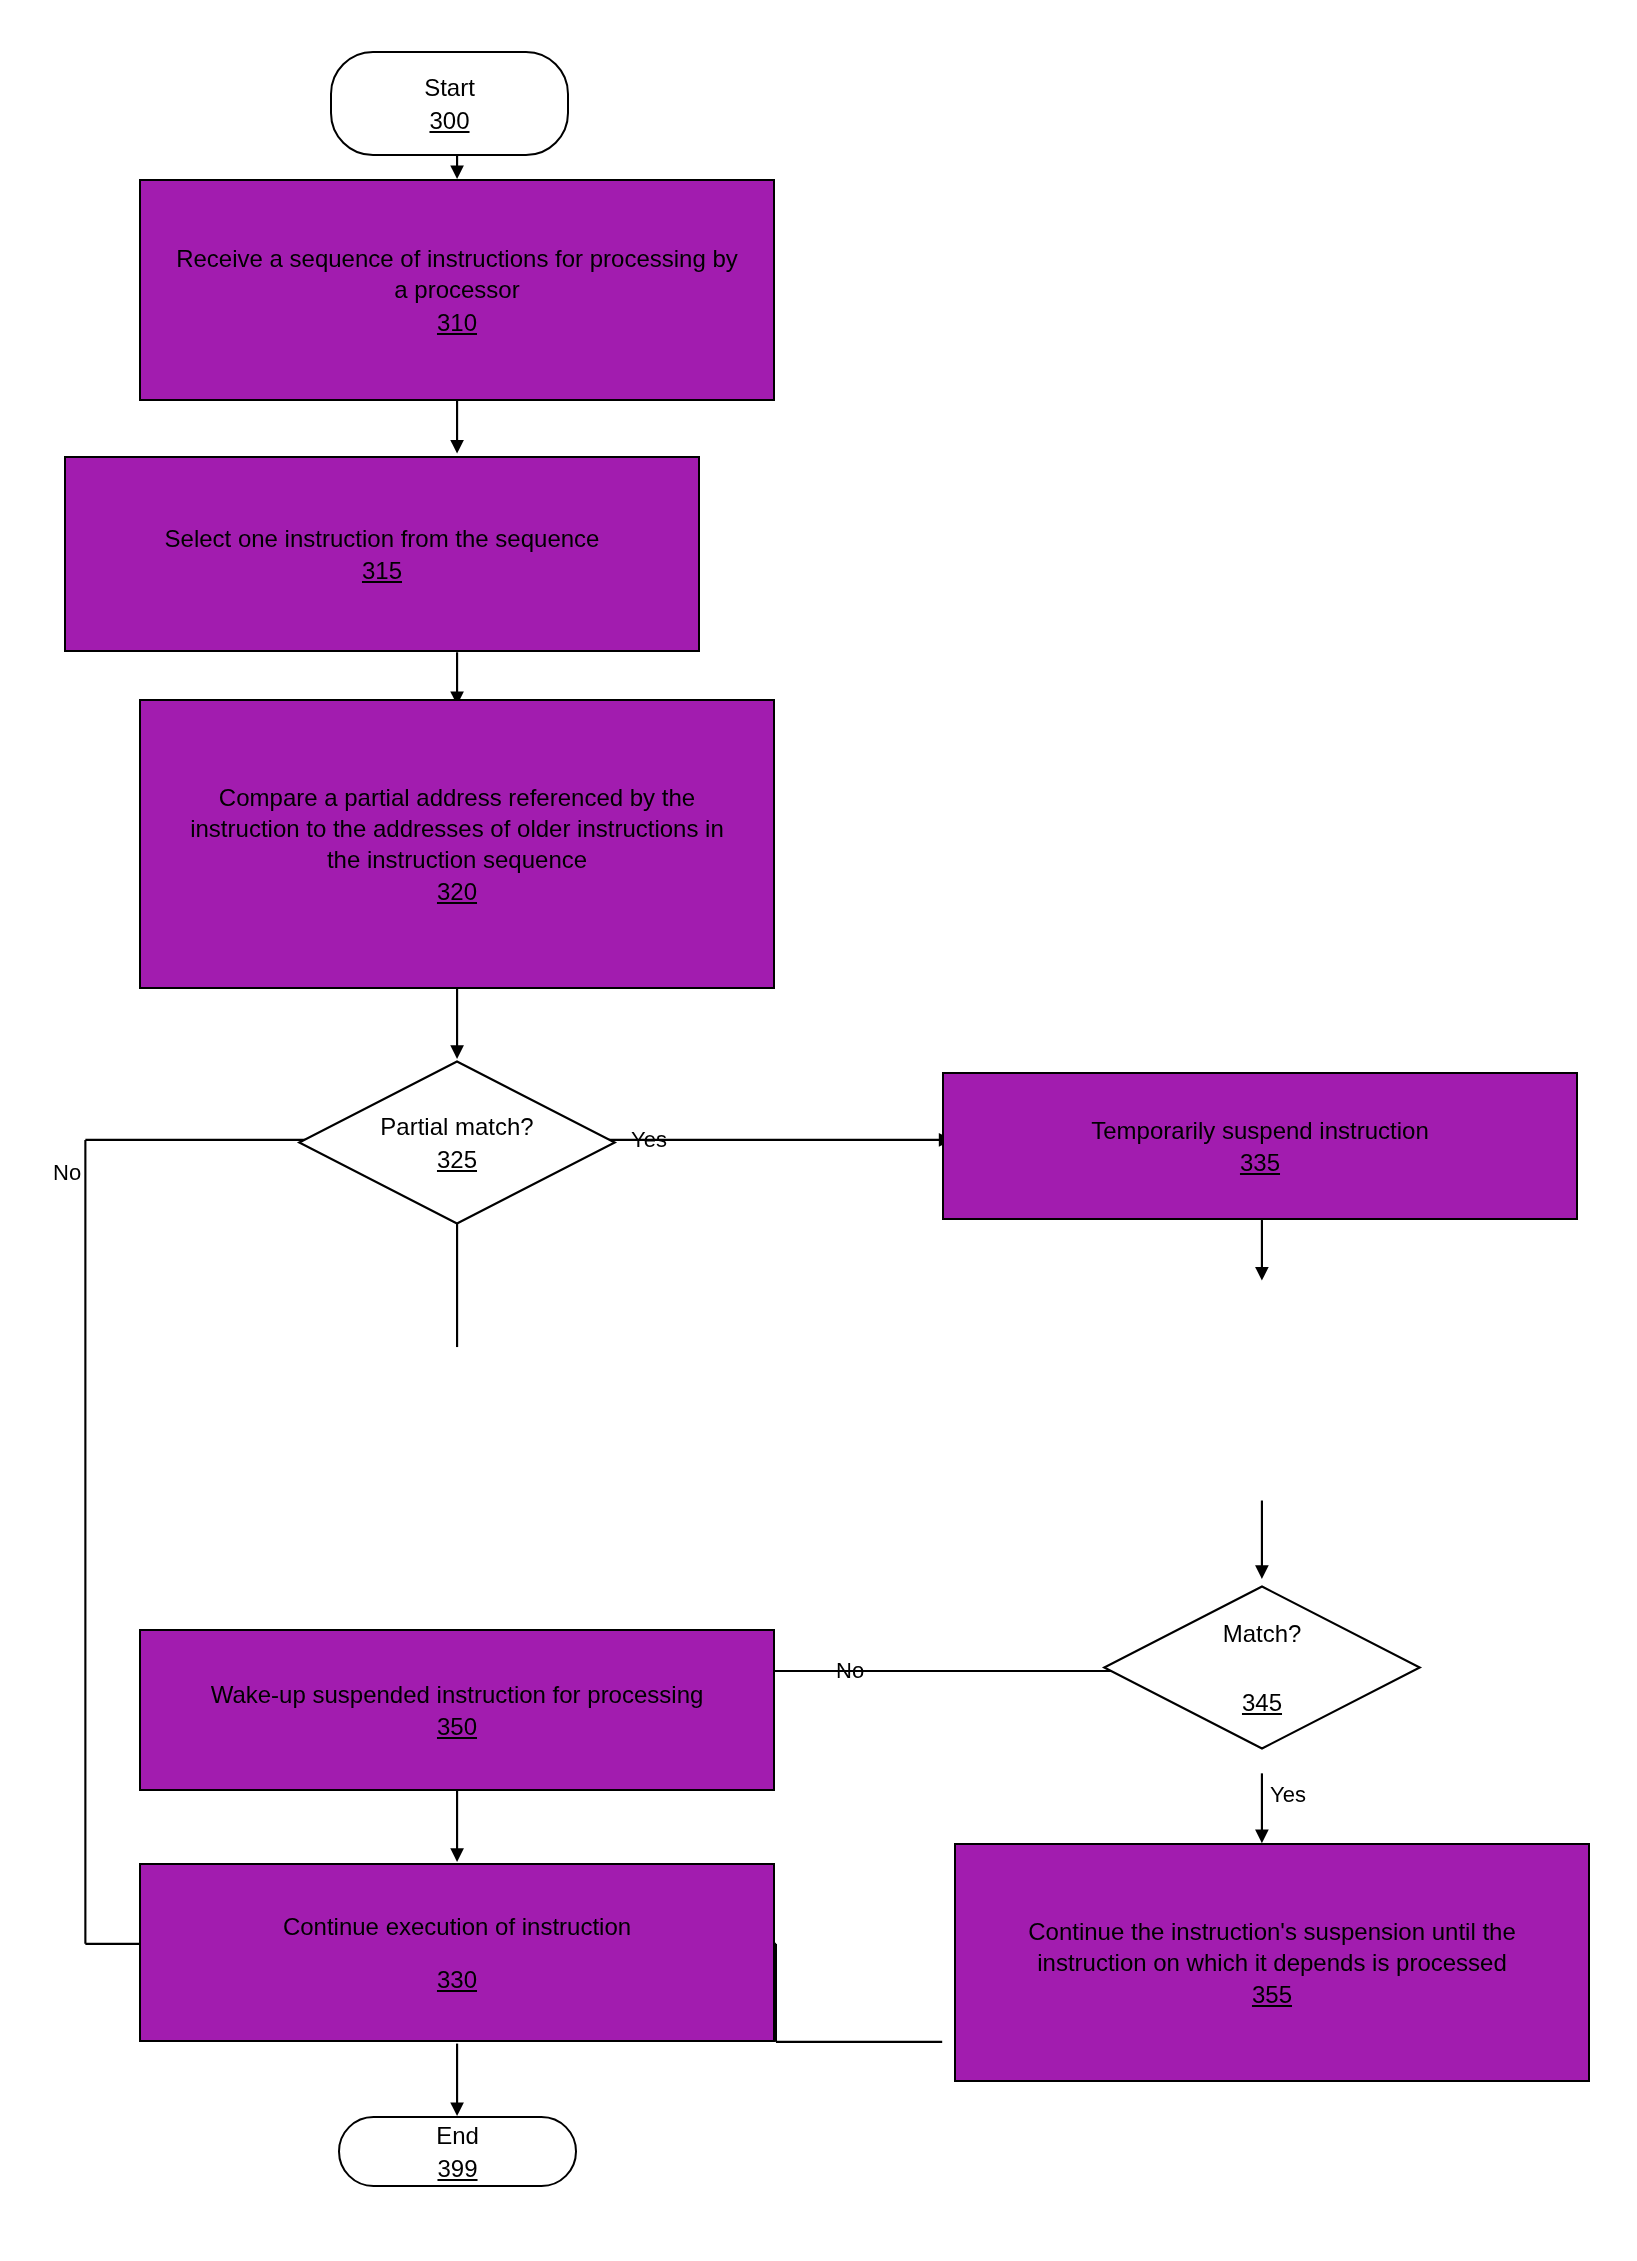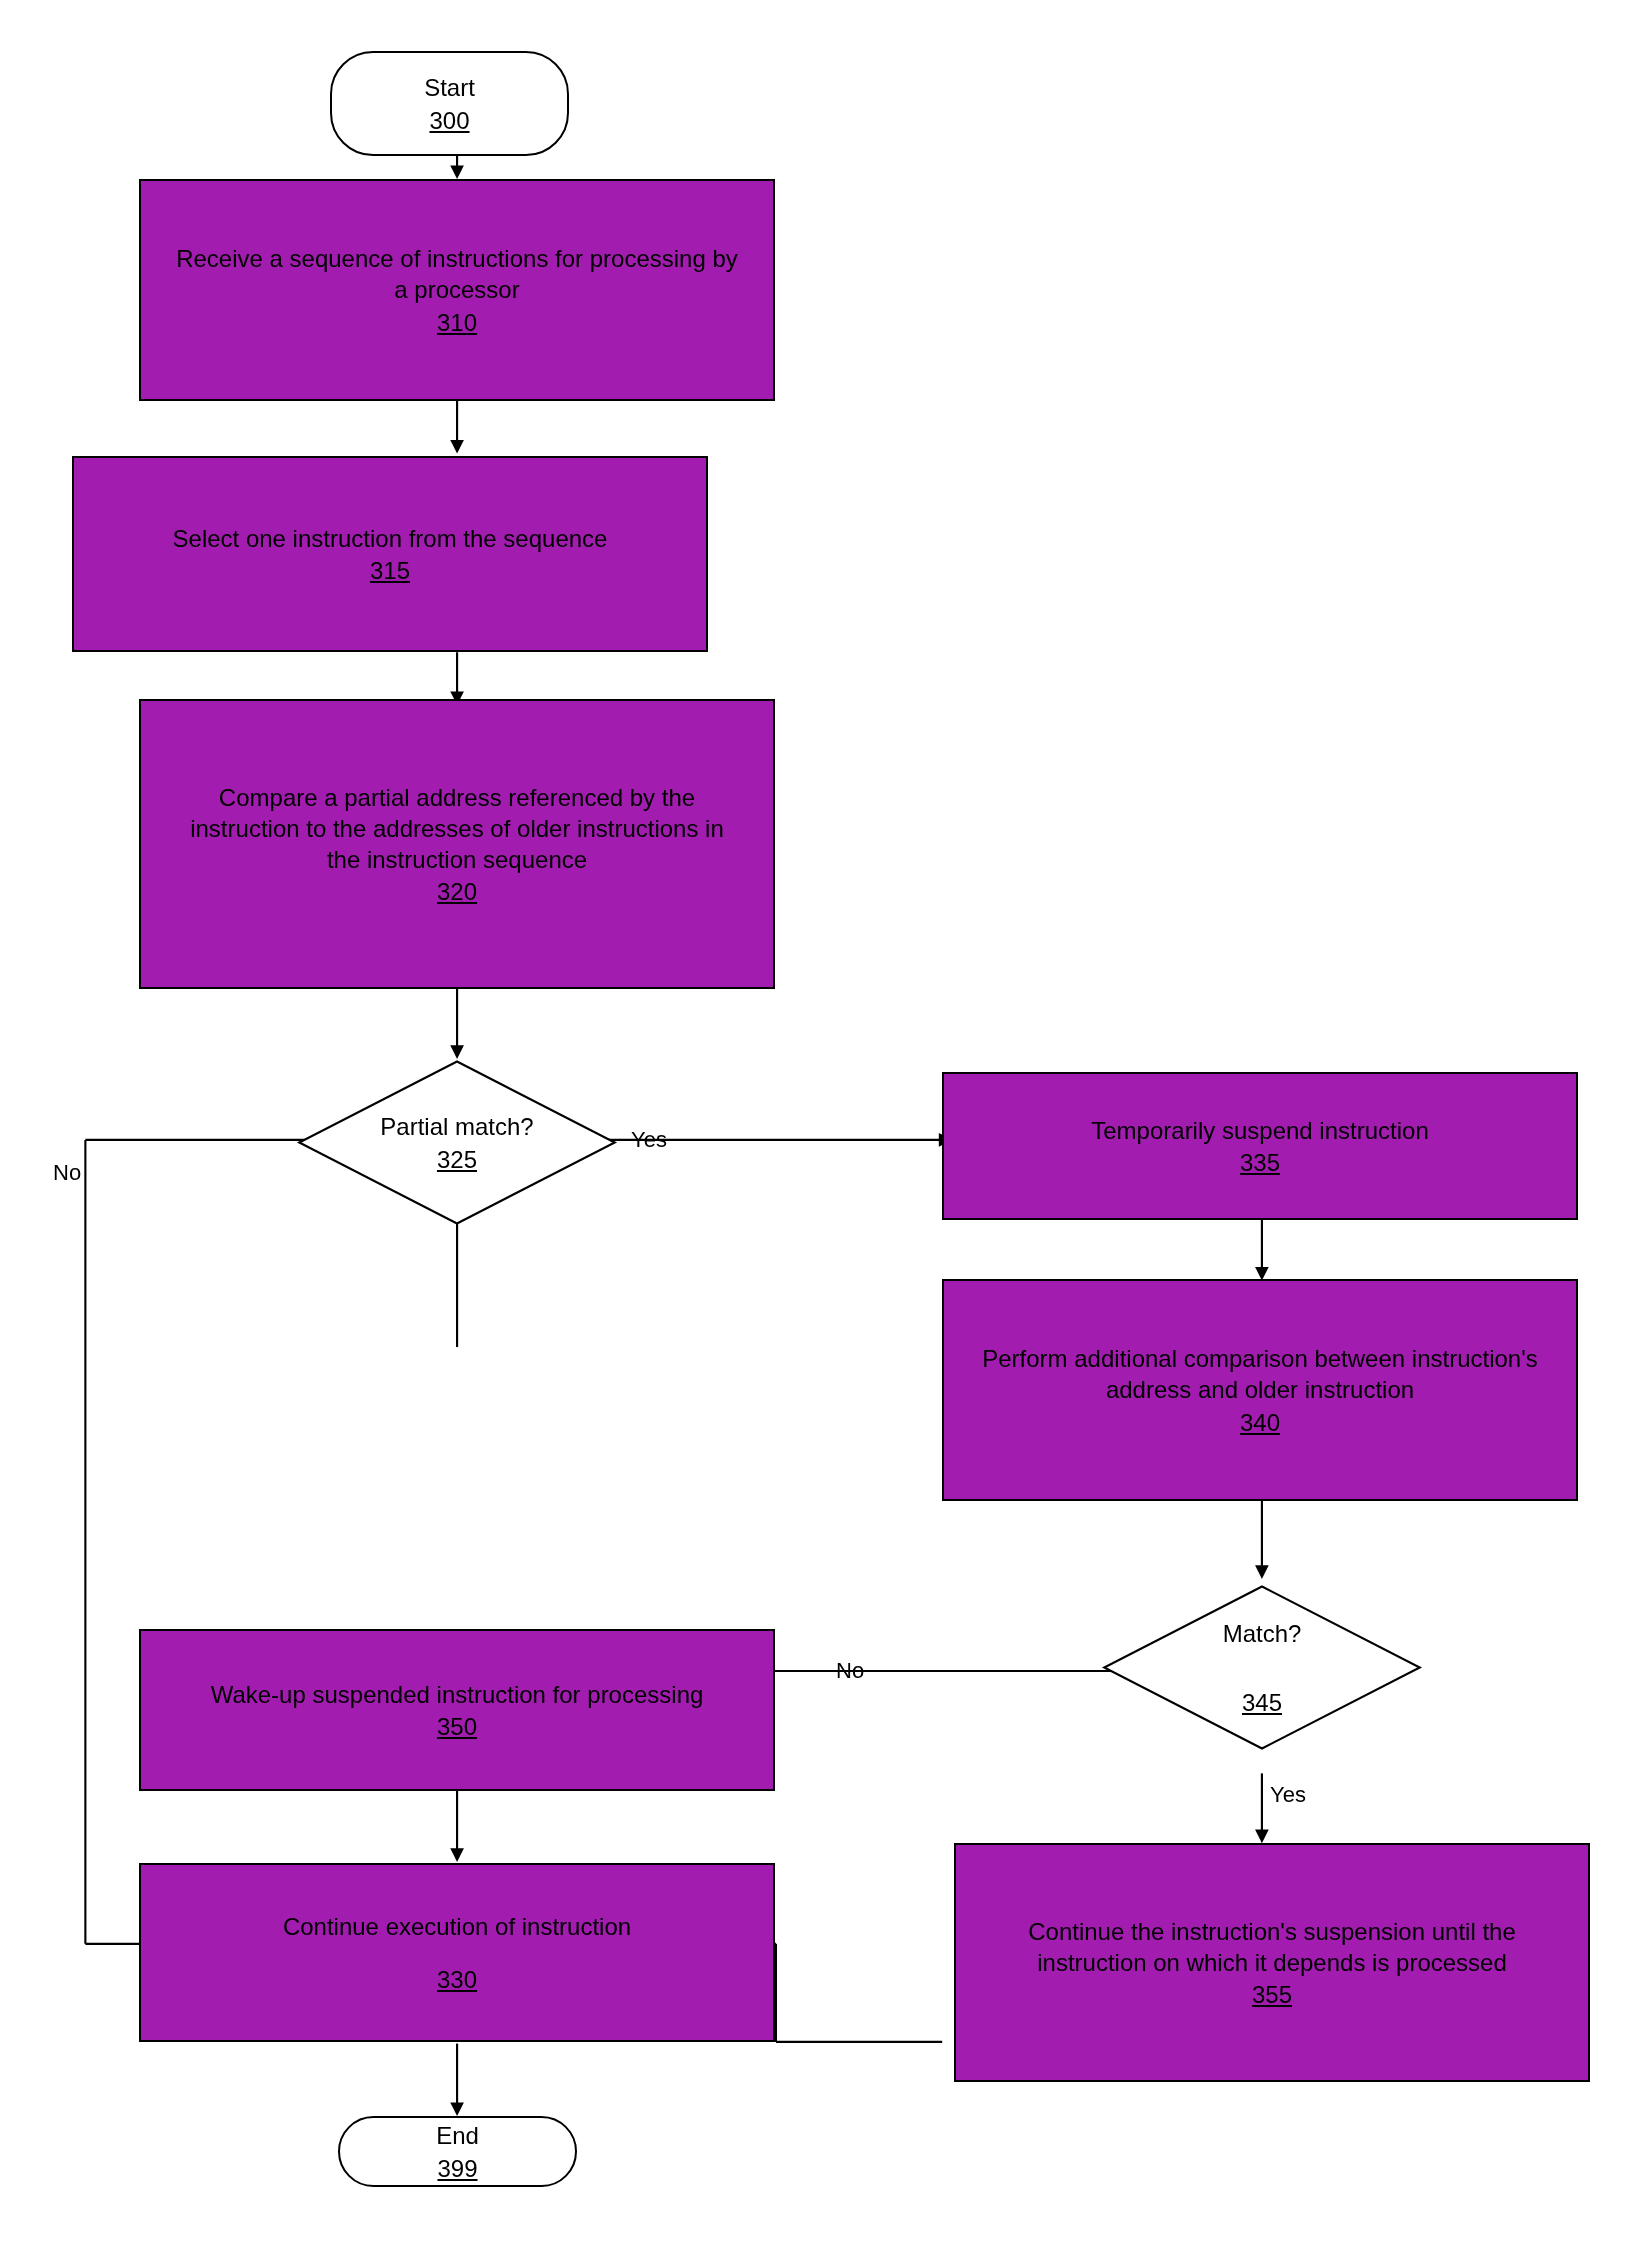--- a/index.html
+++ b/index.html
@@ -120,21 +120,21 @@
     </div>
   </div>
 
   <div class="node" style="left: 139px; top: 179px; width: 636px;">
     <div class="rect" style="width:636px; min-height:222px; display:flex; flex-direction:column; align-items:center; justify-content:center; padding:25.6px 34px;">
       <div class="node-text">Receive a sequence of instructions for processing by a processor</div>
       <div class="node-id">310</div>
     </div>
   </div>
 
-  <div class="node" style="left: 136px; top: 456px; width: 508px;">
+  <div class="node" style="left: 128px; top: 456px; width: 508px;">
     <div class="rect" style="width:636px; min-height:196px; display:flex; flex-direction:column; align-items:center; justify-content:center; padding:25.6px 34px;">
       <div class="node-text">Select one instruction from the sequence</div>
       <div class="node-id">315</div>
     </div>
   </div>
 
   <div class="node" style="left: 139px; top: 699px; width: 636px;">
     <div class="rect" style="width:636px; min-height:290px; display:flex; flex-direction:column; align-items:center; justify-content:center; padding:25.6px 34px;">
       <div class="node-text">Compare a partial address referenced by the instruction to the addresses of older instructions in the instruction sequence</div>
       <div class="node-id">320</div>
@@ -155,26 +155,20 @@
 
   <div class="label-no" style="left: 53px; top: 1160px;">No</div>
 
   <div class="node" style="left: 942px; top: 1072px; width: 636px;">
     <div class="rect" style="width:636px; min-height:148px; display:flex; flex-direction:column; align-items:center; justify-content:center; padding:25.6px 34px;">
       <div class="node-text">Temporarily suspend instruction</div>
       <div class="node-id">335</div>
     </div>
   </div>
 
-  <div class="node" style="left: 942px; top: 1279px; width: 636px;">
-    <div class="rect" style="width:636px; min-height:222px; display:flex; flex-direction:column; align-items:center; justify-content:center; padding:25.6px 34px;">
-      <div class="node-text">Perform additional comparison between instruction's address and older instruction</div>
-      <div class="node-id">340</div>
-    </div>
-  </div>
 
   <div style="position:absolute; left: 1100px; top: 1582px; width: 324px; height: 171px;">
     <svg width="324" height="171" viewBox="0 0 380 200">
       <polygon points="190,5 375,100 190,195 5,100" fill="white" stroke="black" stroke-width="2.5"></polygon>
     </svg>
     <div style="position:absolute; top:0; left:0; width:324px; height:171px; display:flex; flex-direction:column; align-items:center; justify-content:center;gap:36px;">
       <div class="node-text">Match?</div>
       <div class="node-id">345</div>
     </div>
   </div>

